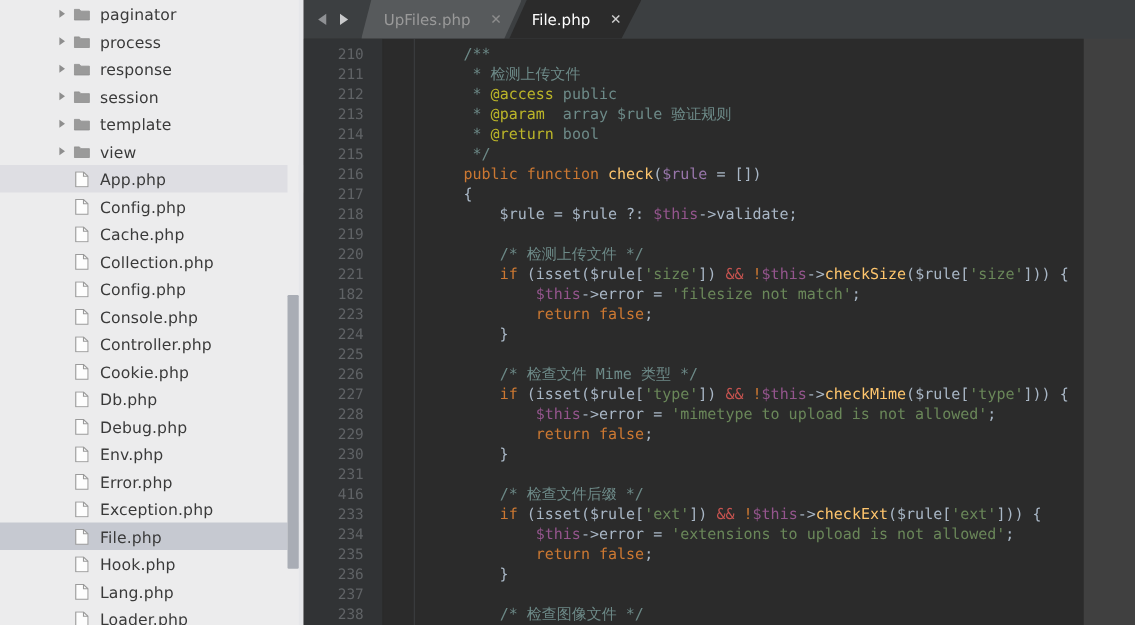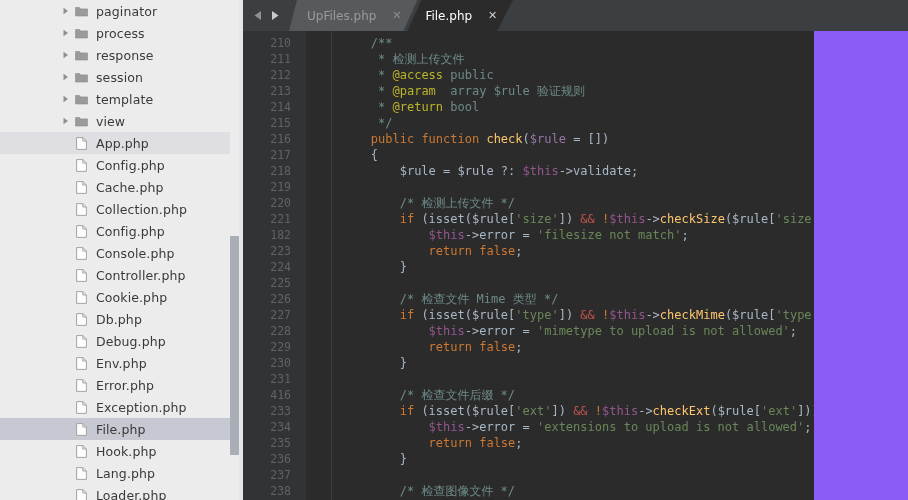--- a/index.html
+++ b/index.html
@@ -20,21 +20,20 @@
     flex: none;
   }
   .tree-row {
     height: 22px;
     display: flex;
     align-items: center;
     font-size: 12.5px;
     color: #3a3a3a;
     white-space: nowrap;
     position: relative;
-    padding-left: 16px;
   }
   .tree-row.selected { background: #dedee3; }
   .tree-row.selected-strong { background: #c6c9d1; }
   .tree-row .indent { flex: none; }
   .arrow {
     width: 12px; height: 22px;
     display: flex; align-items: center; justify-content: center;
     flex: none;
   }
   .arrow svg { display: block; }
@@ -60,21 +59,21 @@
   }
   #sb-edge {
     position: absolute; top: 0; right: 0;
     width: 4px; height: 500px;
     background: #e6e7ea;
   }
 
   
   #editor {
     width: 665px; height: 500px;
-    background: #8b5cf6;
+    background: #404040;
     position: relative;
     flex: none;
   }
   #tabbar {
     height: 31px;
     background: #3c3f41;
     position: relative;
     display: flex;
     align-items: flex-end;
     overflow: hidden;
@@ -111,21 +110,21 @@
   .tab-inactive { color: #9a9a9a; }
   .tab-inactive .tabshape { background: #575a5c;
     clip-path: polygon(8px 0, 100% 0, calc(100% - 14px) 100%, 0 100%); }
   .tab-active { color: #ffffff; }
   .tab-active .tabshape { background: #2b2b2b;
     clip-path: polygon(14px 0, 100% 0, calc(100% - 16px) 100%, 0 100%); }
 
   
   #codearea {
     position: absolute; left: 0; top: 31px;
-    width: 571px; height: 469px;
+    width: 624px; height: 469px;
     background: #2b2b2b;
     overflow: hidden;
   }
   #gutter {
     position: absolute; left: 0; top: 0;
     width: 63px; height: 469px;
     background: #313335;
   }
   #gutter-sep {
     position: absolute; left: 63px; top: 0;

